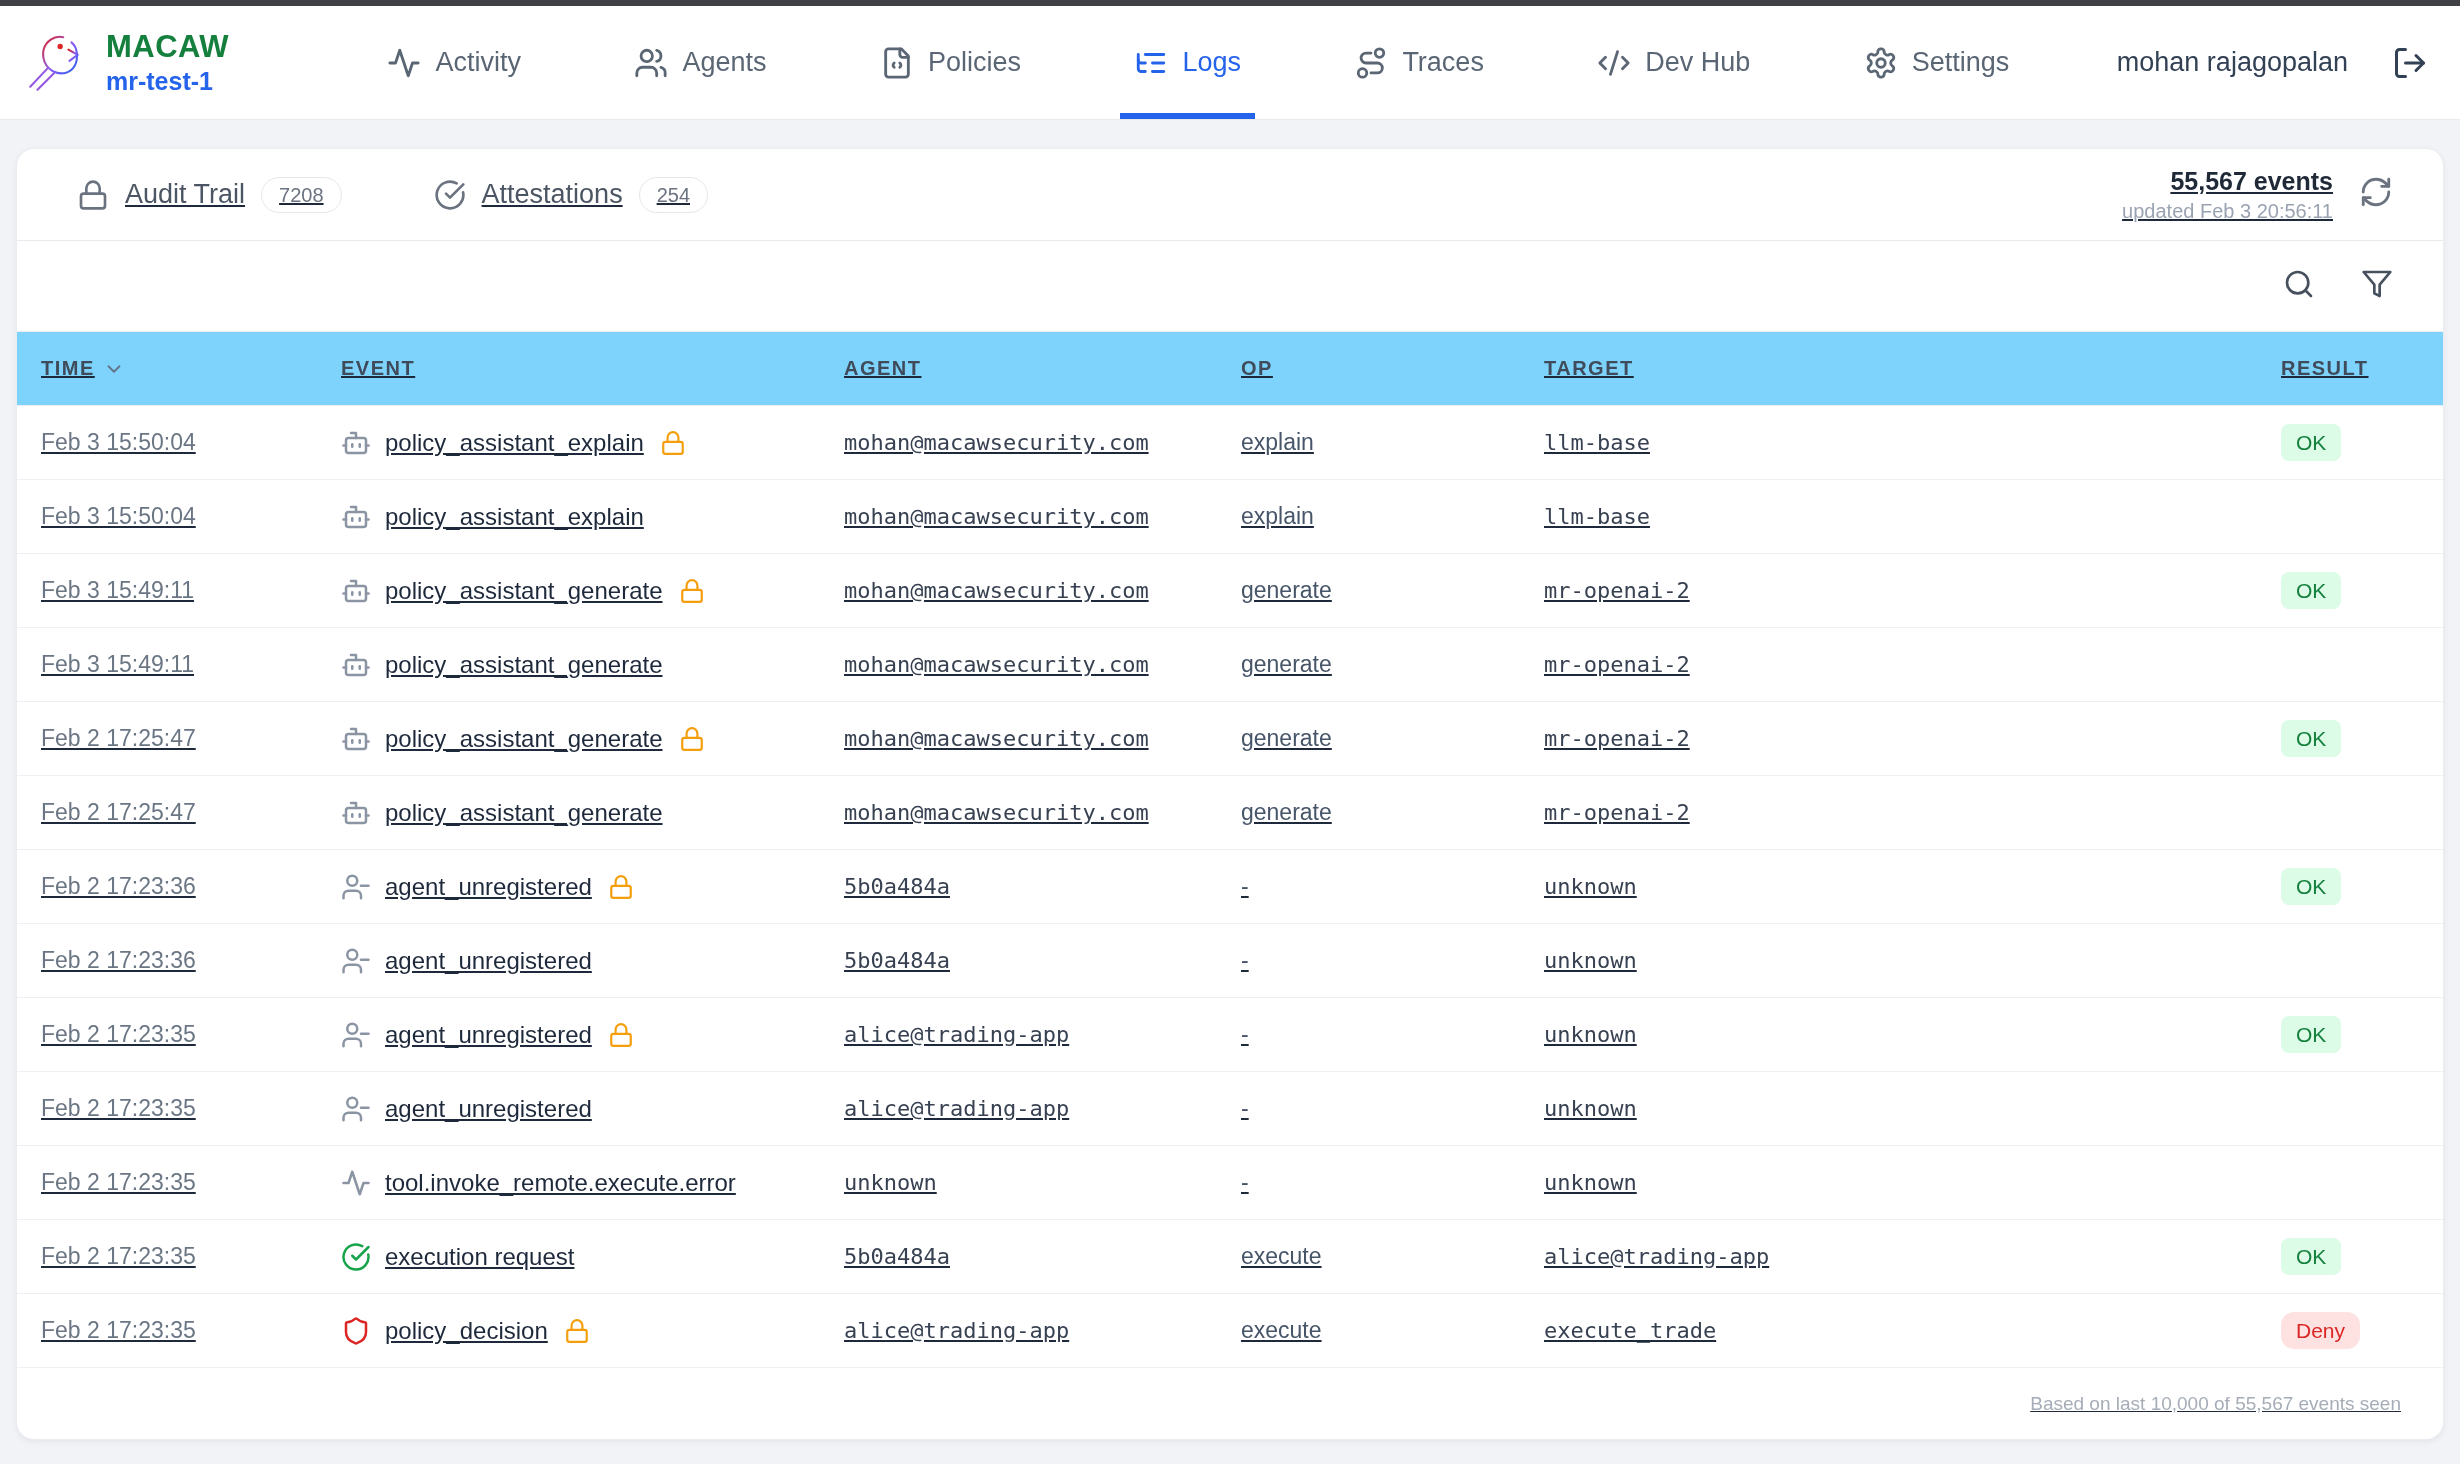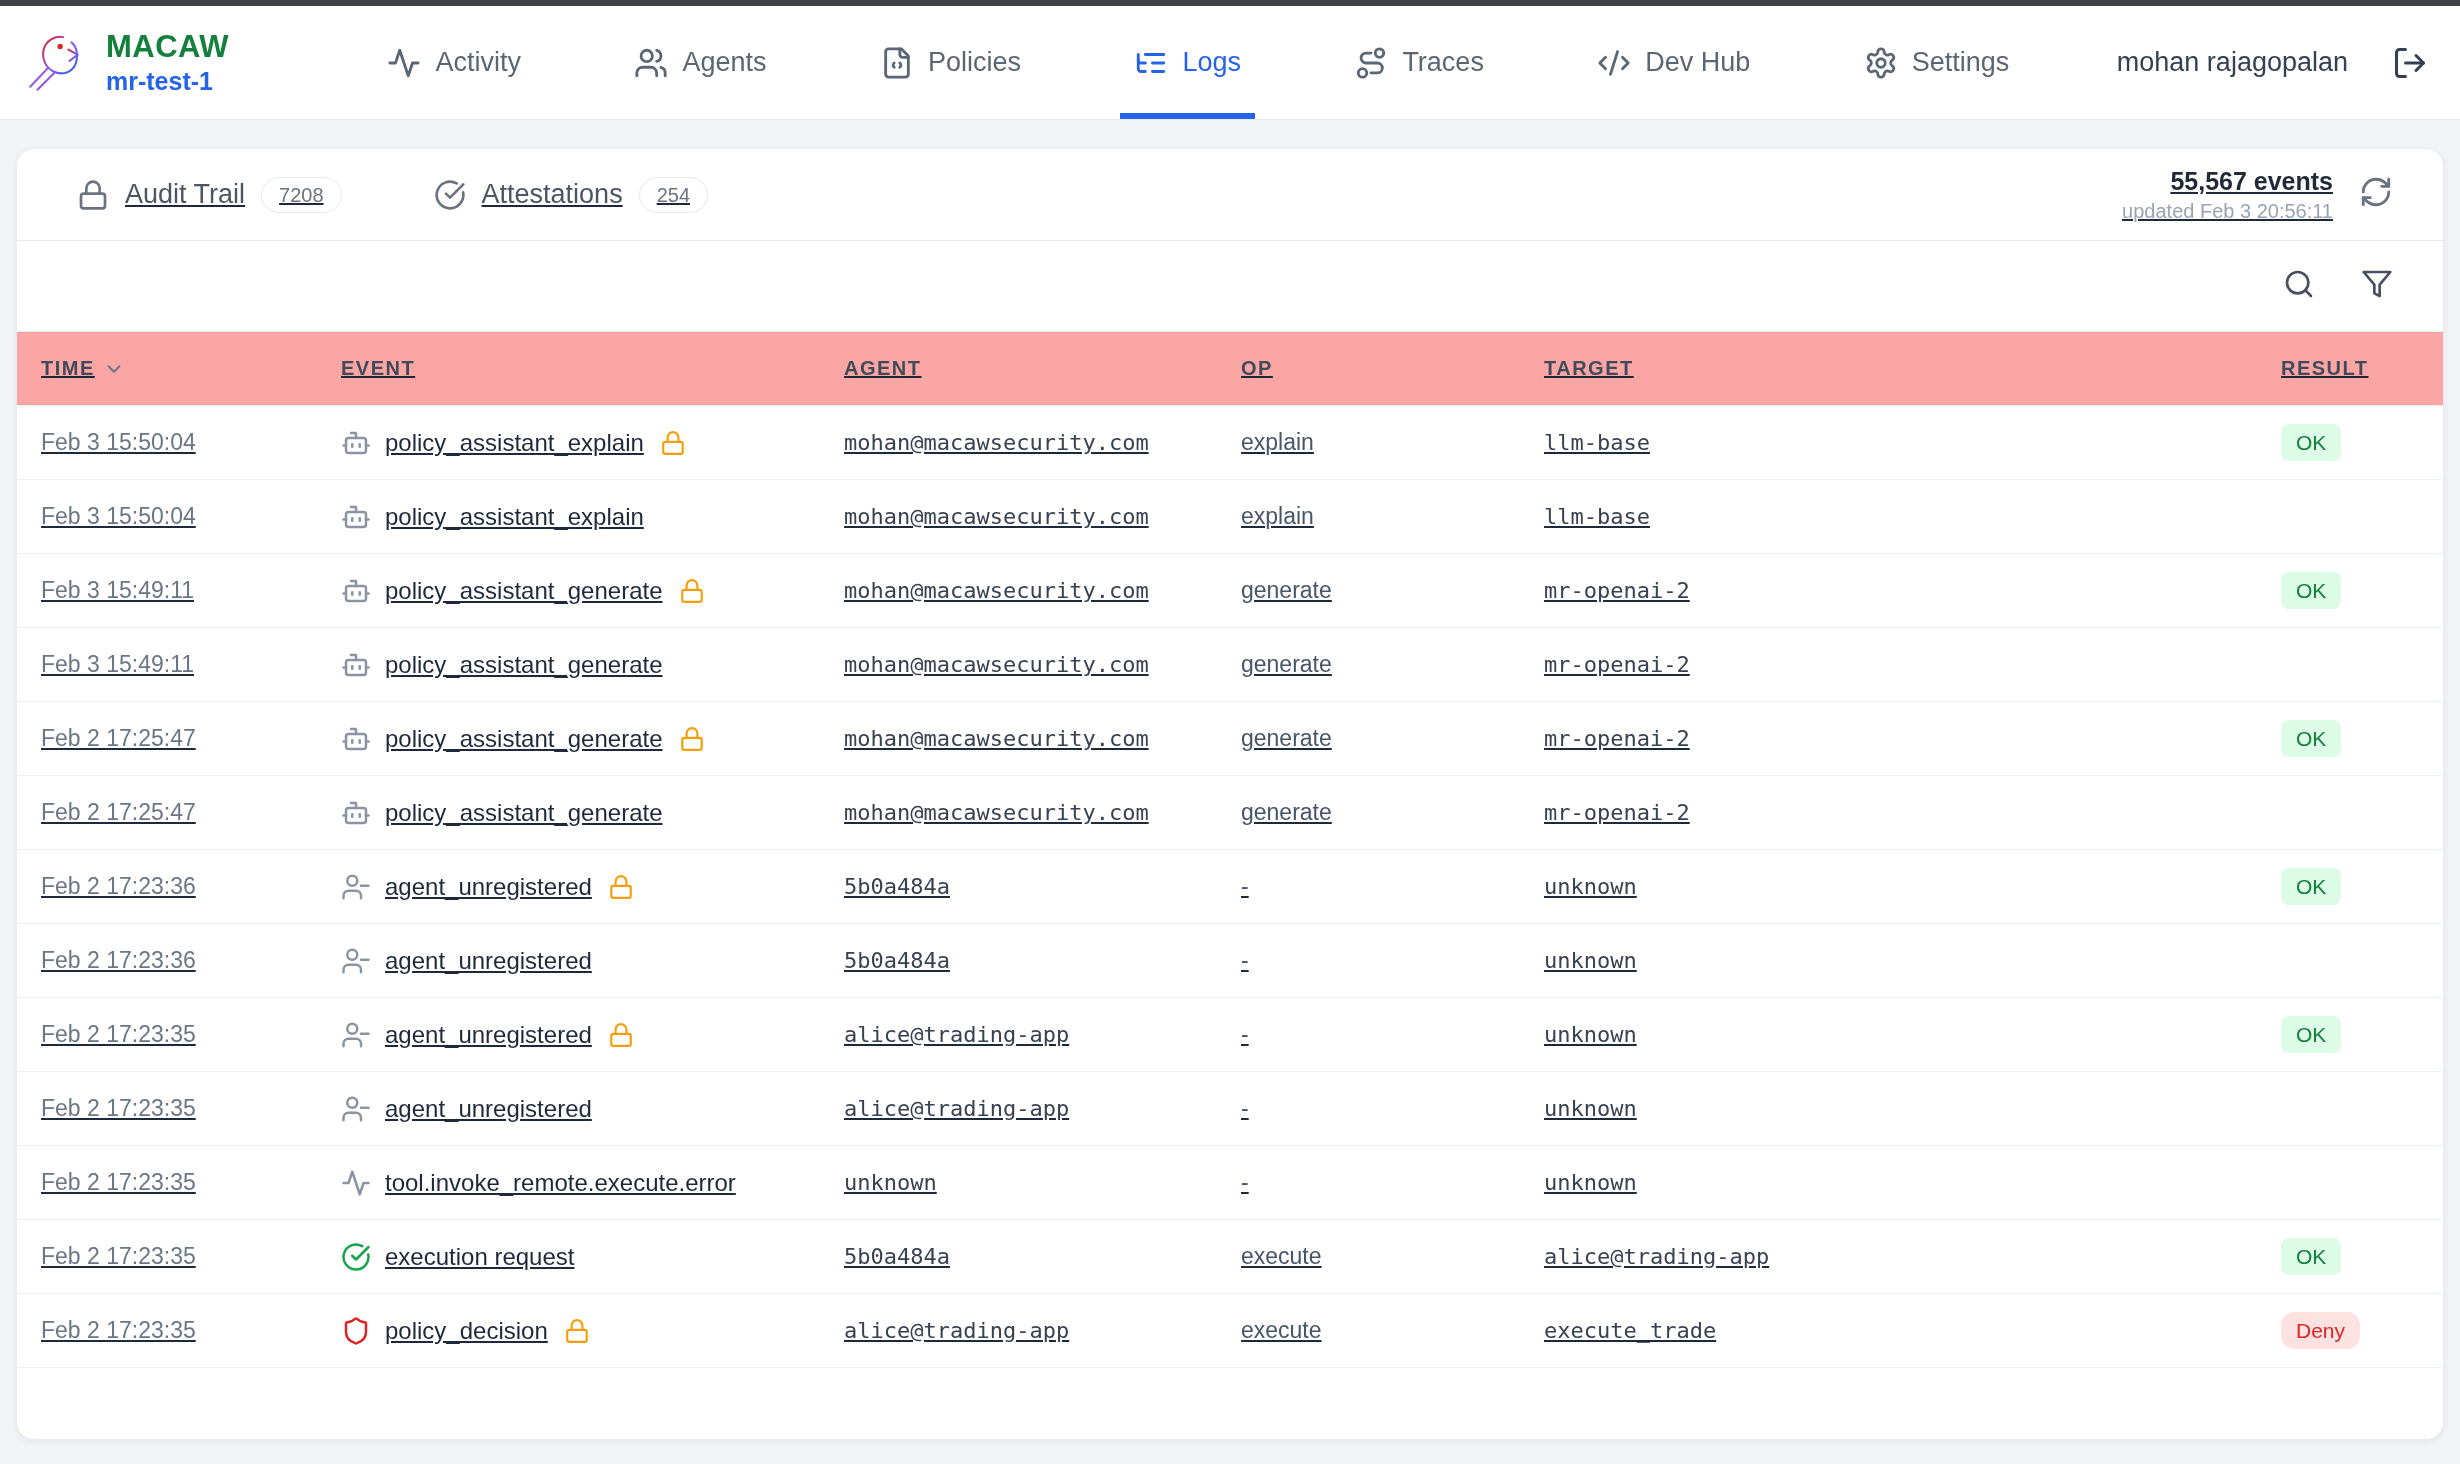--- a/index.html
+++ b/index.html
@@ -70,21 +70,21 @@
   .toolbar .tool-btn { width:36px; height:36px; color:#47505e; cursor:pointer; }
   .toolbar .tool-btn svg { width:32px; height:32px; }
 
   
   .grid-row {
     display:grid;
     grid-template-columns:300px 503px 397px 303px 737px 1fr;
     padding:0 24px; align-items:center;
   }
   .thead {
-    height:75px; background:#fca5a5; border-top:1px solid #e9ecf0; border-bottom:1px solid #e9ecf0;
+    height:75px; background:#7dd3fc; border-top:1px solid #e9ecf0; border-bottom:1px solid #e9ecf0;
   }
   .th {
     font-size:20px; font-weight:700; letter-spacing:1.5px; color:#3f4a5a; text-transform:uppercase;
     display:flex; align-items:center; gap:8px;
   }
   .th svg { width:22px; height:22px; color:#64748b; }
   .tbody { flex:0 0 auto; }
   .row { height:74px; border-bottom:1px solid #eef1f4; background:#fff; cursor:pointer; }
   .cell-time { font-size:23px; color:#6b7684; }
   .cell-event { display:flex; align-items:center; gap:14px; font-size:24px; color:#1e293b; }
@@ -513,14 +513,17 @@
               <path d="M7 11V7a5 5 0 0 1 10 0v4"></path>
             </svg>
           </div>
           <div class="mono">alice@trading-app</div>
           <div class="cell-op">execute</div>
           <div class="mono">execute_trade</div>
           <div><span class="badge deny">Deny</span></div>
         </div>
       </div>
 
+    <div class="card-footer">
+      <span>Based on last 10,000 of 55,567 events seen</span>
+    </div>
   </section>
 </main>
 
 </body></html>

